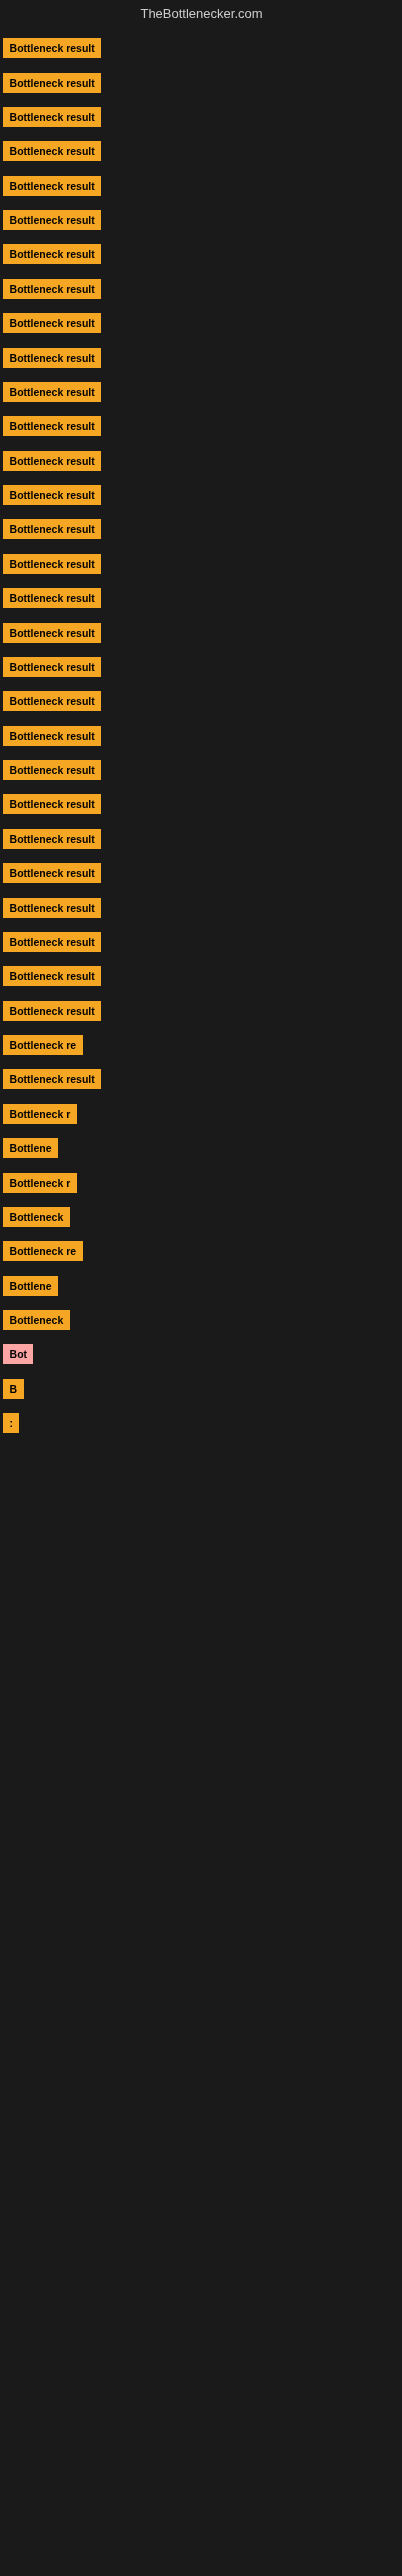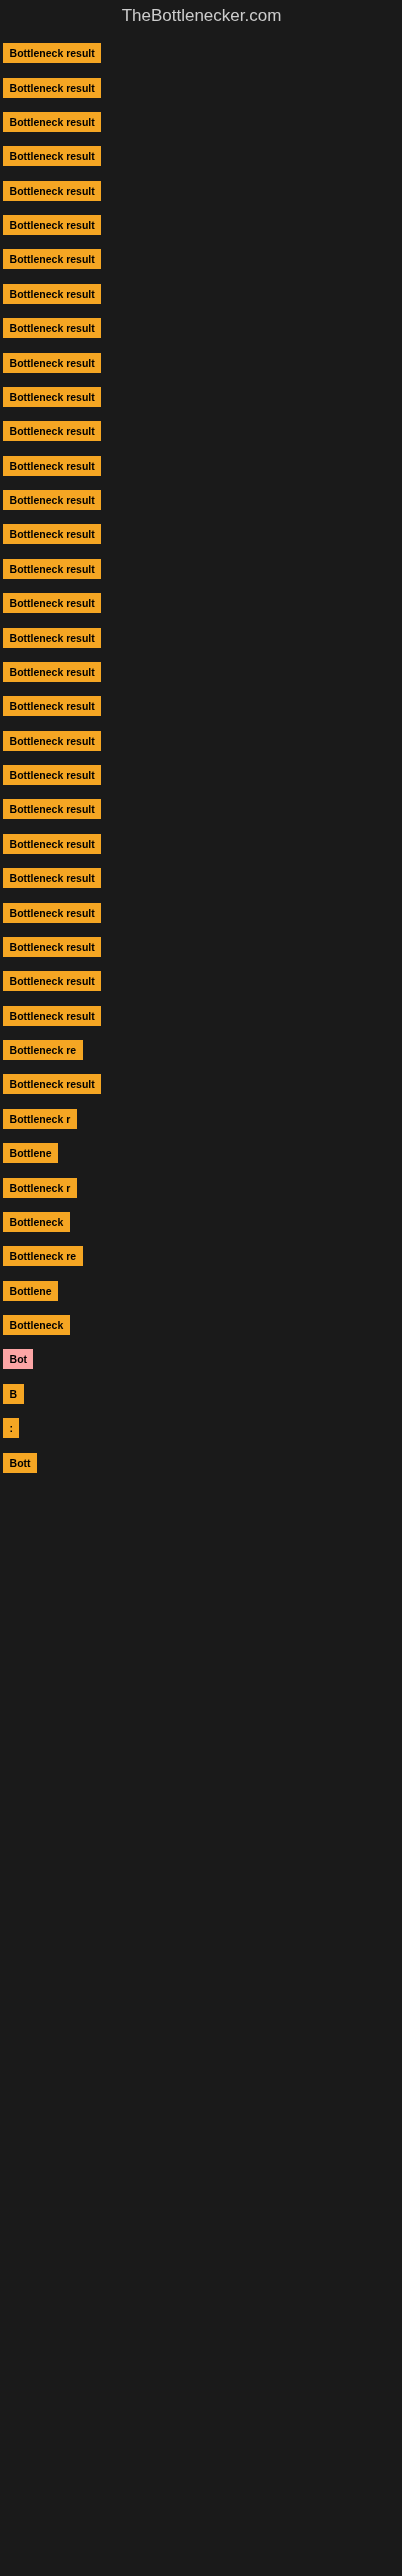--- a/index.html
+++ b/index.html
@@ -12,21 +12,21 @@
       width: 403px;
       min-height: 2576px;
       background-color: #1a1a1a;
       font-family: Arial, sans-serif;
       position: relative;
     }
 
     .site-title {
       text-align: center;
       color: #cccccc;
-      font-size: 17px;
+      font-size: 13px;
       padding: 6.4px 0;
       background-color: #1a1a1a;
     }
 
     .items-container {
       padding: 3.2px 0;
     }
   </style>
 </head>
 <body>
@@ -150,17 +150,14 @@
     </div>
     <div style="padding: 7.2px 3.2px; display: flex; align-items: center;">
       <span style="background-color: #fca5a5; color: rgb(0, 0, 0); font-size: 10.5px; font-weight: bold; padding: 4px 6.4px; display: inline-block; white-space: nowrap; overflow: hidden; max-width: 56px;">Bot</span>
     </div>
     <div style="padding: 7.2px 3.2px; display: flex; align-items: center;">
       <span style="background-color: rgb(245, 166, 35); color: rgb(0, 0, 0); font-size: 10.5px; font-weight: bold; padding: 4px 6.4px; display: inline-block; white-space: nowrap; overflow: hidden; max-width: 40px;">B</span>
     </div>
     <div style="padding: 7.2px 3.2px; display: flex; align-items: center;">
       <span style="background-color: rgb(245, 166, 35); color: rgb(0, 0, 0); font-size: 10.5px; font-weight: bold; padding: 4px 6.4px; display: inline-block; white-space: nowrap; overflow: hidden; max-width: 24px;">:</span>
     </div>
-    <div style="padding: 7.2px 3.2px; display: flex; align-items: center;">
-      <span style="background-color: rgb(245, 166, 35); color: rgb(0, 0, 0); font-size: 10.5px; font-weight: bold; padding: 4px 6.4px; display: inline-block; white-space: nowrap; overflow: hidden; max-width: 56px;">Bott</span>
-    </div>
   </div>
 
 
 </body></html>

